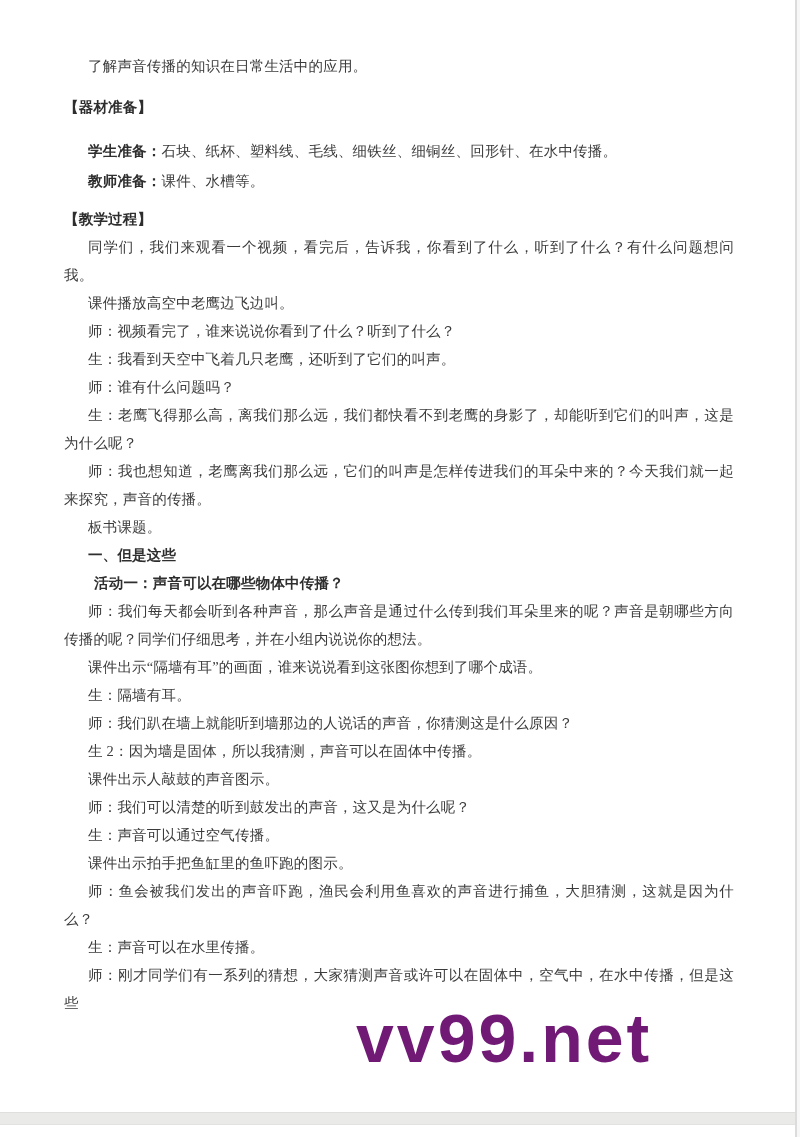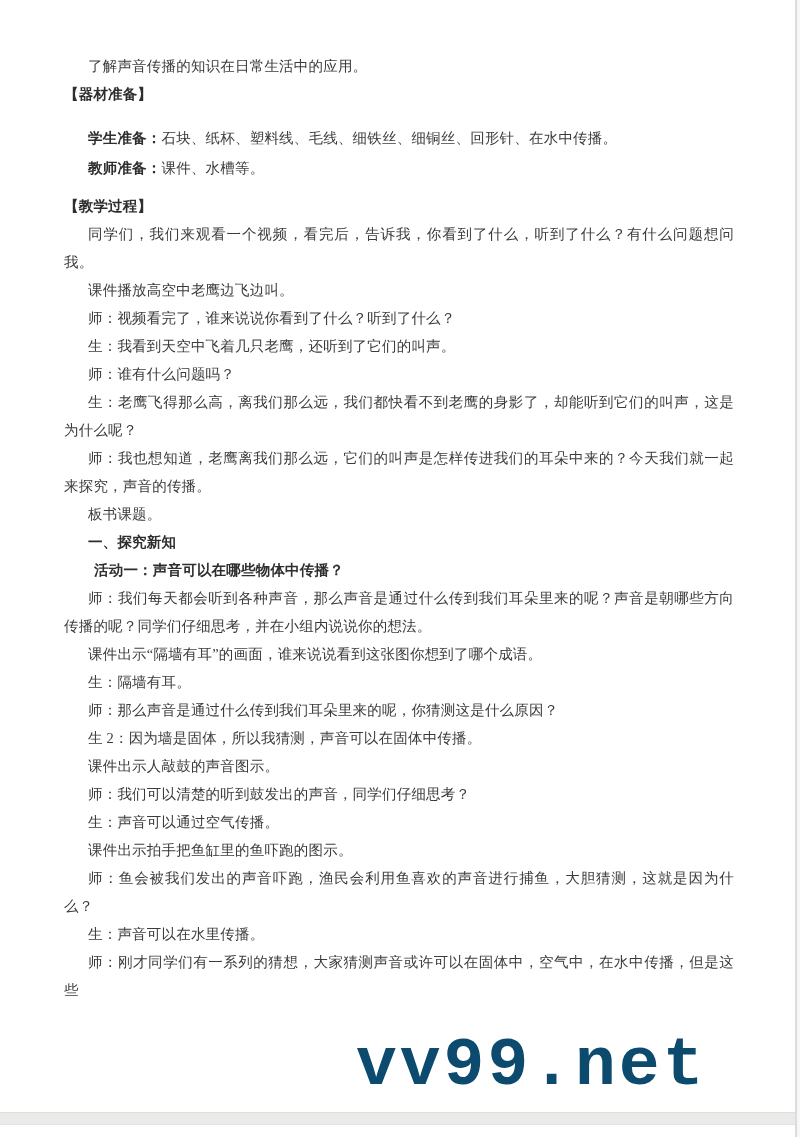--- a/index.html
+++ b/index.html
@@ -24,36 +24,36 @@
     font-size: 14.5px;
     color: #3b3b3b;
     text-align: justify;
     letter-spacing: 0.2px;
   }
   .indent { text-indent: 24px; }
   .indent-lg { text-indent: 30px; }
   .bold { font-weight: 700; color: #2e2e2e; }
   .lead { font-weight: 700; color: #2e2e2e; }
   
-  .objective          { margin-bottom: 0; }
+  .objective          { margin-bottom: 13px; }
   .key-points         { margin-bottom: 8px; }
   .materials-heading  { margin-bottom: 16px; }
   .student-prep       { margin-bottom: 2px; }
   .teacher-prep       { margin-bottom: 10px; font-family: Liberation Serif, serif; }
   .watermark {
     position: absolute;
     left: 356px;
-    top: 1032px;
+    top: 1004px;
     z-index: 1;
-    font-family: Liberation Mono, monospace;
+    font-family: Liberation Sans, sans-serif;
     font-weight: 700;
     font-size: 68px;
     line-height: 68px;
     letter-spacing: 3px;
-    color: #0c4a6e;
+    color: #701a75;
     user-select: none;
   }
   .page-gap-band {
     position: absolute;
     left: 0;
     top: 1112px;
     width: 100%;
     height: 11px;
     background: #eaeae8;
     border-top: 1px solid #dfdfdd;
@@ -92,29 +92,29 @@
       <p class="p indent teacher-prep"><span class="lead">教师准备：</span><span>课件、水槽等。</span></p>
       <p class="p bold process-heading"><span>【教学过程】</span></p>
       <p class="p indent"><span>同学们，我们来观看一个视频，看完后，告诉我，你看到了什么，听到了什么？有什么问题想问我。</span></p>
       <p class="p indent"><span>课件播放高空中老鹰边飞边叫。</span></p>
       <p class="p indent"><span>师：视频看完了，谁来说说你看到了什么？听到了什么？</span></p>
       <p class="p indent"><span>生：我看到天空中飞着几只老鹰，还听到了它们的叫声。</span></p>
       <p class="p indent"><span>师：谁有什么问题吗？</span></p>
       <p class="p indent"><span>生：老鹰飞得那么高，离我们那么远，我们都快看不到老鹰的身影了，却能听到它们的叫声，这是为什么呢？</span></p>
       <p class="p indent"><span>师：我也想知道，老鹰离我们那么远，它们的叫声是怎样传进我们的耳朵中来的？今天我们就一起来探究，声音的传播。</span></p>
       <p class="p indent"><span>板书课题。</span></p>
-      <p class="p indent bold"><span>一、探究新知</span></p>
+      <p class="p indent bold"><span>一、但是这些</span></p>
       <p class="p indent-lg bold"><span>活动一：声音可以在哪些物体中传播？</span></p>
       <p class="p indent"><span>师：我们每天都会听到各种声音，那么声音是通过什么传到我们耳朵里来的呢？声音是朝哪些方向传播的呢？同学们仔细思考，并在小组内说说你的想法。</span></p>
       <p class="p indent"><span>课件出示“隔墙有耳”的画面，谁来说说看到这张图你想到了哪个成语。</span></p>
       <p class="p indent"><span>生：隔墙有耳。</span></p>
-      <p class="p indent"><span>师：那么声音是通过什么传到我们耳朵里来的呢，你猜测这是什么原因？</span></p>
+      <p class="p indent"><span>师：我们趴在墙上就能听到墙那边的人说话的声音，你猜测这是什么原因？</span></p>
       <p class="p indent"><span>生 2：因为墙是固体，所以我猜测，声音可以在固体中传播。</span></p>
       <p class="p indent"><span>课件出示人敲鼓的声音图示。</span></p>
-      <p class="p indent"><span>师：我们可以清楚的听到鼓发出的声音，同学们仔细思考？</span></p>
+      <p class="p indent"><span>师：我们可以清楚的听到鼓发出的声音，这又是为什么呢？</span></p>
       <p class="p indent"><span>生：声音可以通过空气传播。</span></p>
       <p class="p indent"><span>课件出示拍手把鱼缸里的鱼吓跑的图示。</span></p>
       <p class="p indent"><span>师：鱼会被我们发出的声音吓跑，渔民会利用鱼喜欢的声音进行捕鱼，大胆猜测，这就是因为什么？</span></p>
       <p class="p indent"><span>生：声音可以在水里传播。</span></p>
       <p class="p indent"><span>师：刚才同学们有一系列的猜想，大家猜测声音或许可以在固体中，空气中，在水中传播，但是这些</span></p>
     </div>
 
   <div class="page-gap-band"></div>
   <div class="right-edge-fill"></div>
   <div class="right-edge-line"></div>

